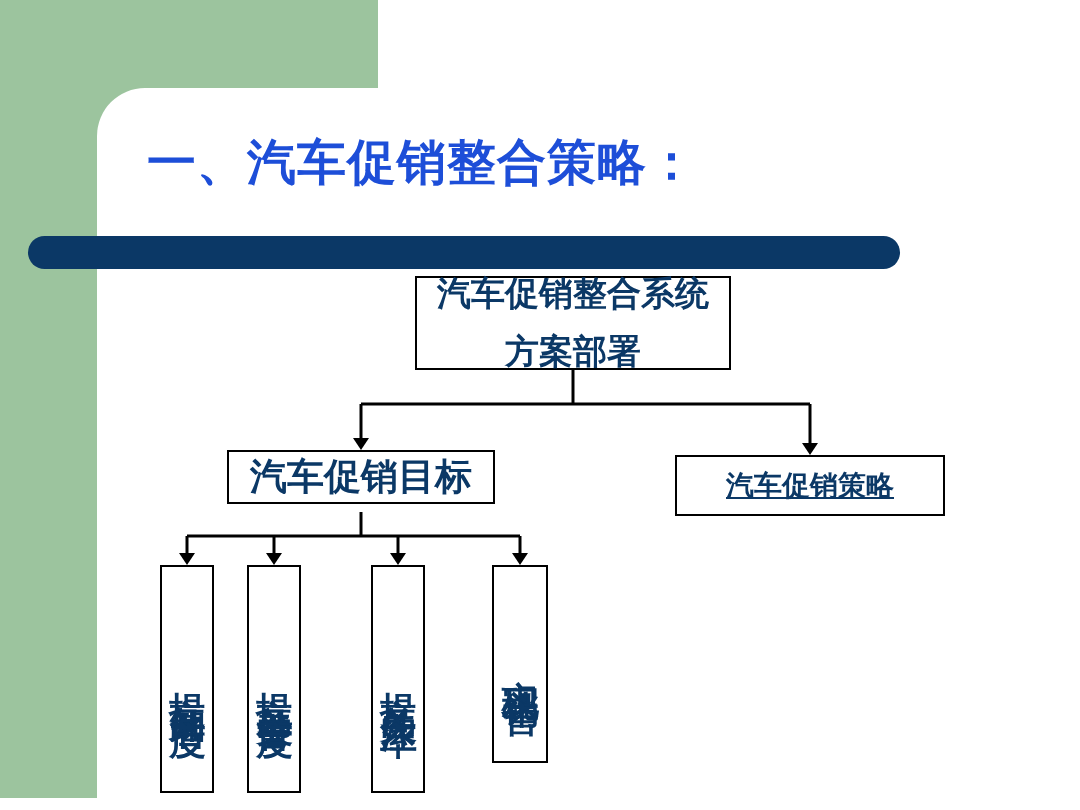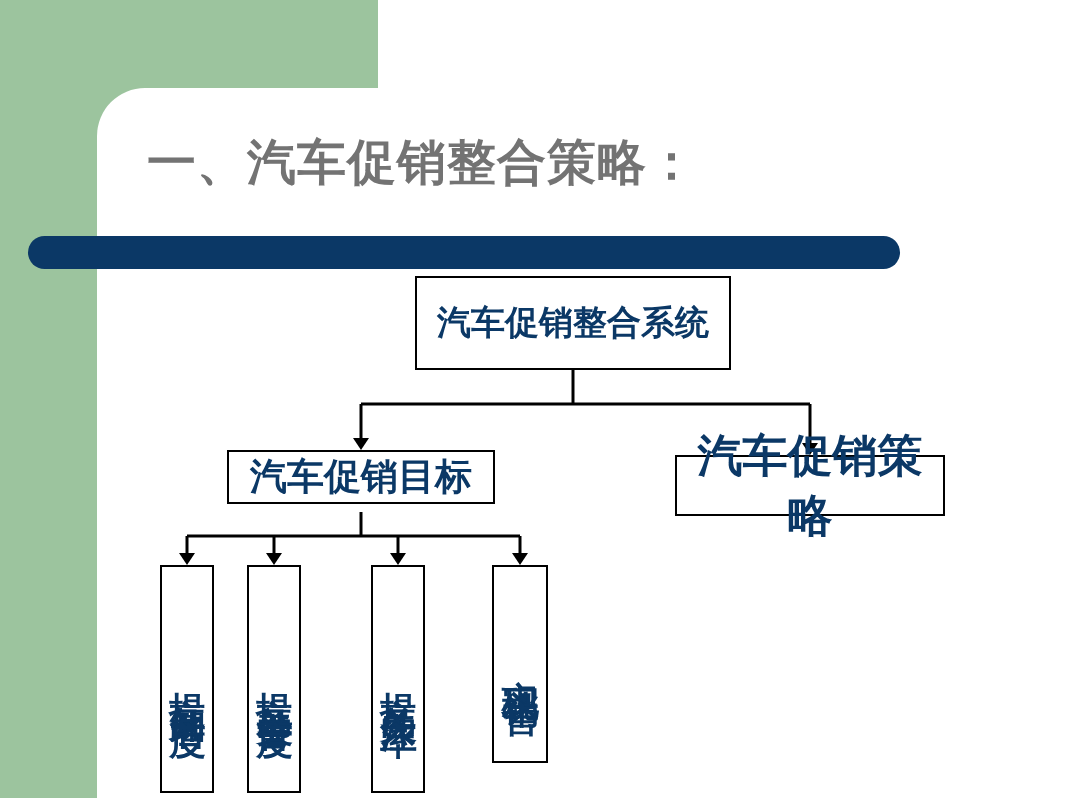--- a/index.html
+++ b/index.html
@@ -5,37 +5,37 @@
   html,body{margin:0;padding:0;background:#ffffff;font-family:"Liberation Sans",sans-serif;}
   .slide{position:relative;width:1080px;height:810px;background:#ffffff;overflow:hidden;}
 
   
   .green-top{position:absolute;left:0;top:0;width:378px;height:140px;background:#9cc49e;}
   .green-col{position:absolute;left:0;top:0;width:97px;height:798px;background:#9cc49e;}
   .content-panel{position:absolute;left:97px;top:88px;width:983px;height:722px;background:#ffffff;border-top-left-radius:48px;}
 
   
   .title{position:absolute;left:147px;top:130px;margin:0;font-size:49px;font-weight:bold;
-         color:#737373;letter-spacing:1px;z-index:3;white-space:nowrap;}
+         color:#1d4ed8;letter-spacing:1px;z-index:3;white-space:nowrap;}
 
   
   .navy-bar{position:absolute;left:28px;top:236px;width:872px;height:33px;background:#0b3866;
             border-radius:17px;z-index:3;}
 
   
   .connectors{position:absolute;left:0;top:0;z-index:2;pointer-events:none;}
   .connectors line{stroke:#000;stroke-width:3;}
   .connectors polygon{fill:#000;}
 
   
   .box{position:absolute;background:#ffffff;border:2px solid #000;color:#0b3866;font-weight:bold;
        display:flex;align-items:center;justify-content:center;z-index:4;box-sizing:border-box;text-align:center;}
   .root-box{left:415px;top:276px;width:316px;height:94px;flex-direction:column;font-size:34px;line-height:1.34;gap:12px;}
   .branch-left{left:227px;top:450px;width:268px;height:54px;font-size:37px;}
-  .branch-right{left:675px;top:455px;width:270px;height:61px;font-size:45px;}
+  .branch-right{left:675px;top:455px;width:270px;height:61px;font-size:28px;text-decoration:underline;}
 
   .vbox{writing-mode:vertical-rl;text-orientation:upright;font-size:37px;letter-spacing:7px;}
   .vbox1{left:160px;top:565px;width:54px;height:228px;}
   .vbox2{left:247px;top:565px;width:54px;height:228px;}
   .vbox3{left:371px;top:565px;width:54px;height:228px;}
   .vbox4{left:492px;top:565px;width:56px;height:198px;}
 </style>
 </head>
 <body>
 
@@ -65,20 +65,21 @@
     <line x1="274" y1="536" x2="274" y2="555"></line>
     <polygon points="266,553 282,553 274,565"></polygon>
     <line x1="398" y1="536" x2="398" y2="555"></line>
     <polygon points="390,553 406,553 398,565"></polygon>
     <line x1="520" y1="536" x2="520" y2="555"></line>
     <polygon points="512,553 528,553 520,565"></polygon>
   </svg>
 
   <div class="box root-box">
     <span>汽车促销整合系统</span>
+    <span>方案部署</span>
   </div>
 
   <div class="box branch-left">汽车促销目标</div>
 
   <div class="box branch-right">汽车促销策略</div>
 
   <div class="box vbox vbox1">提高知名度</div>
 
   <div class="box vbox vbox2">提高美誉度</div>
 

